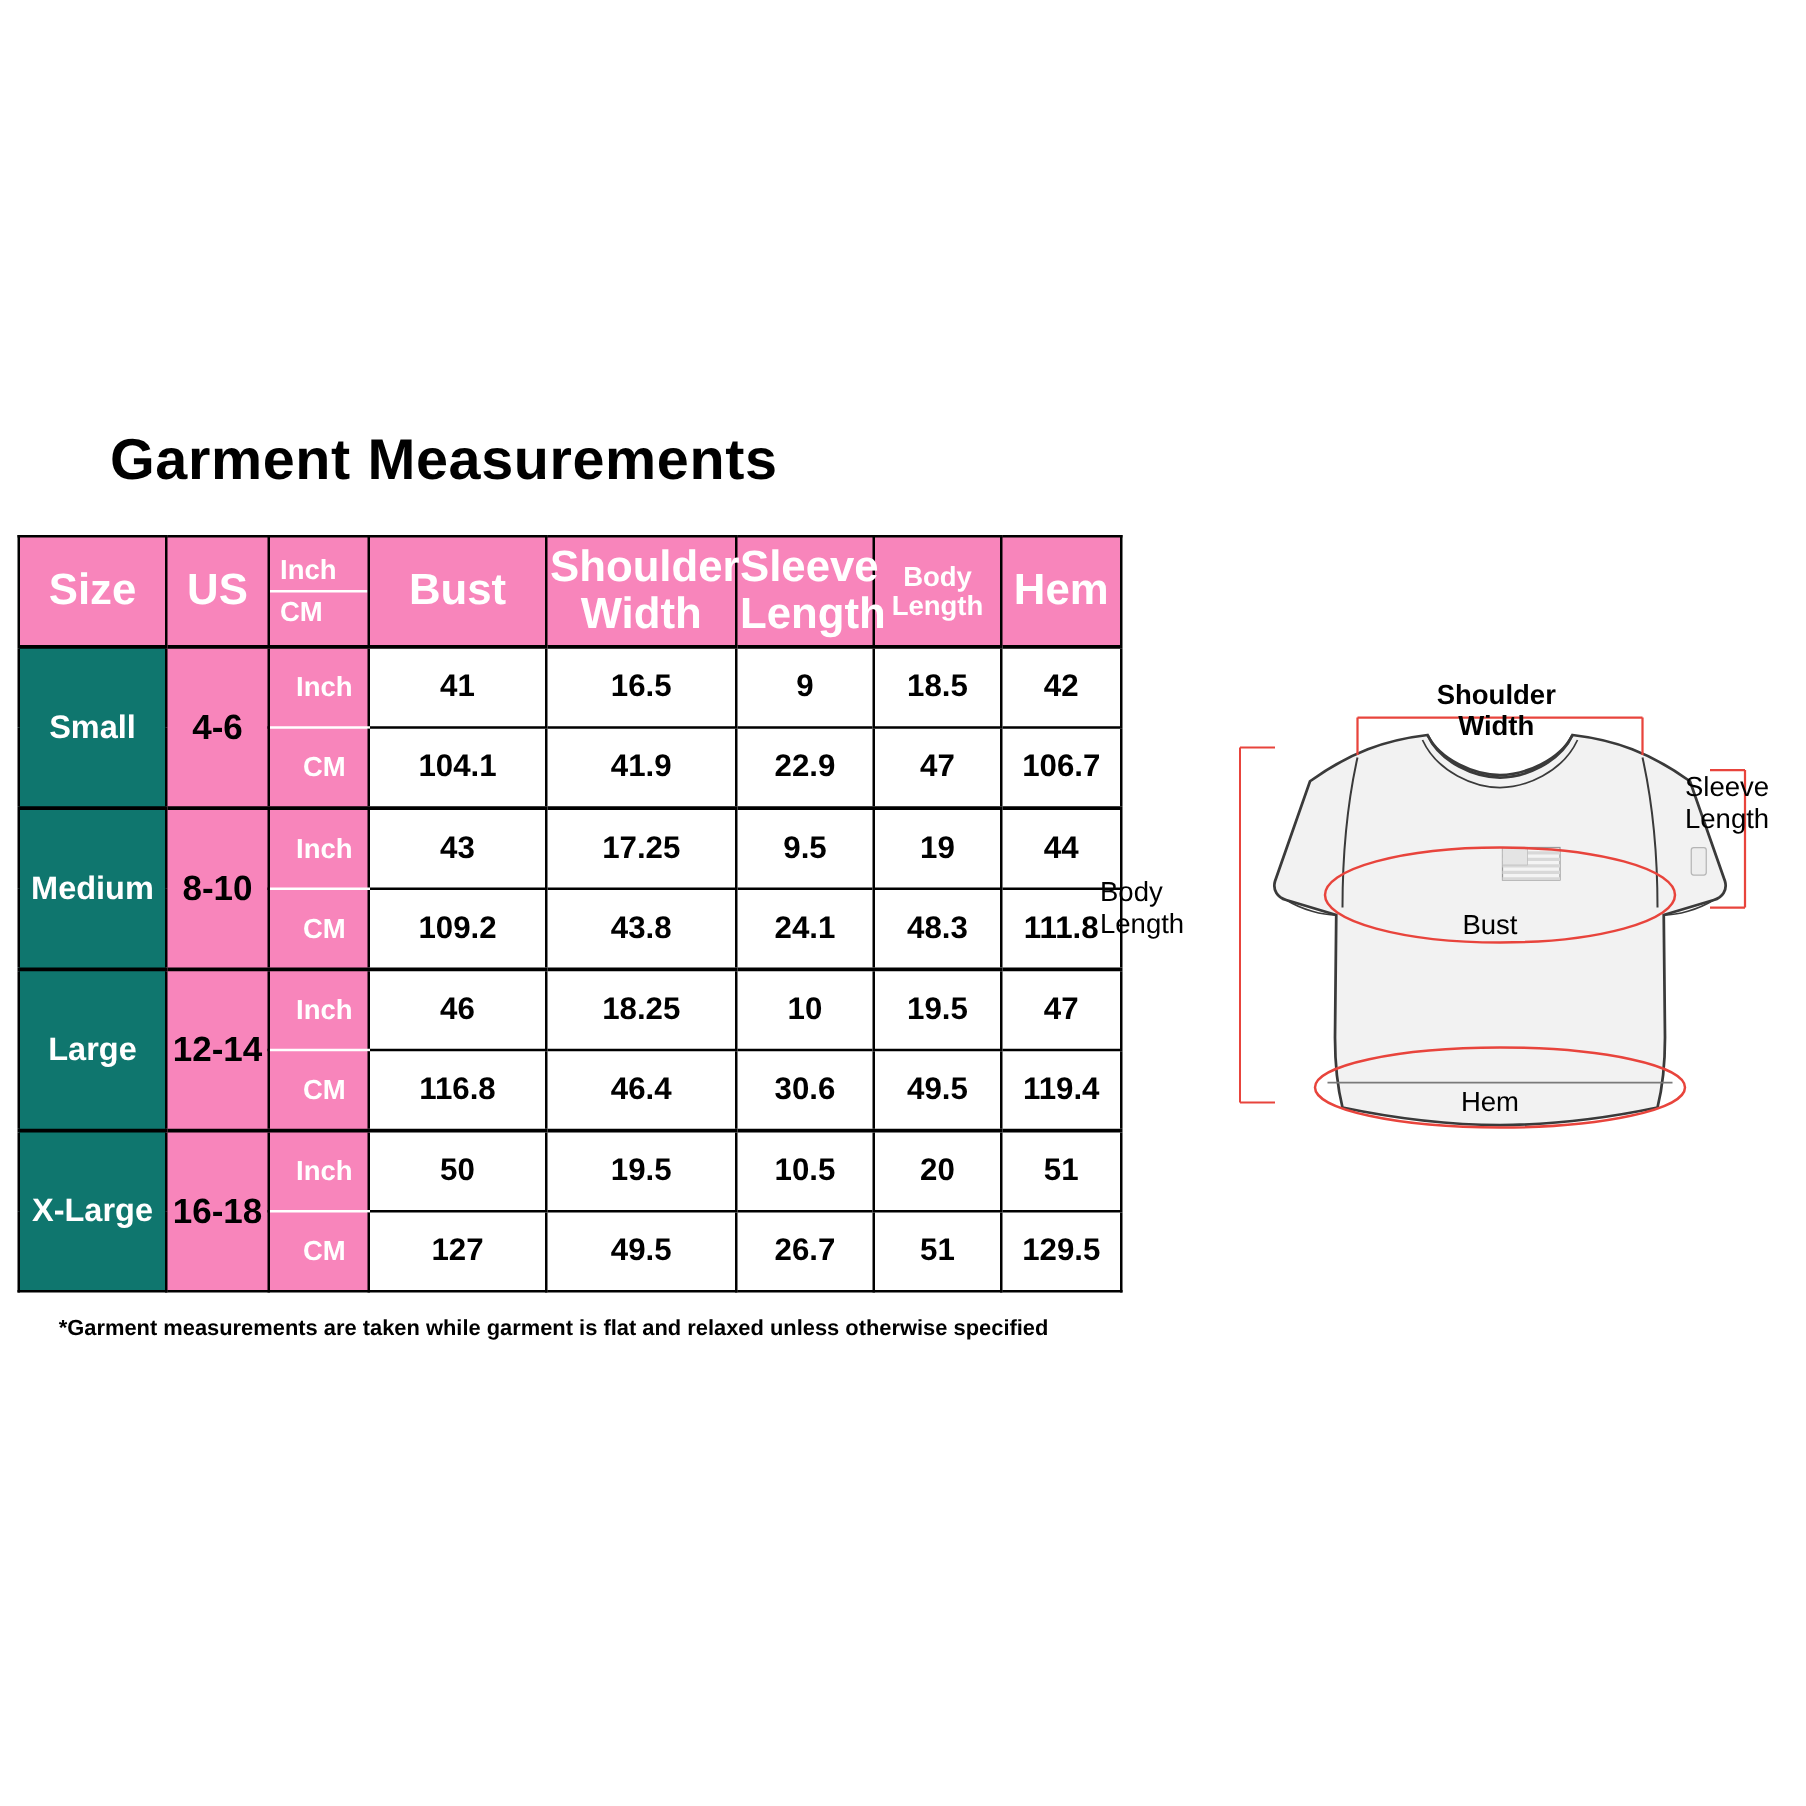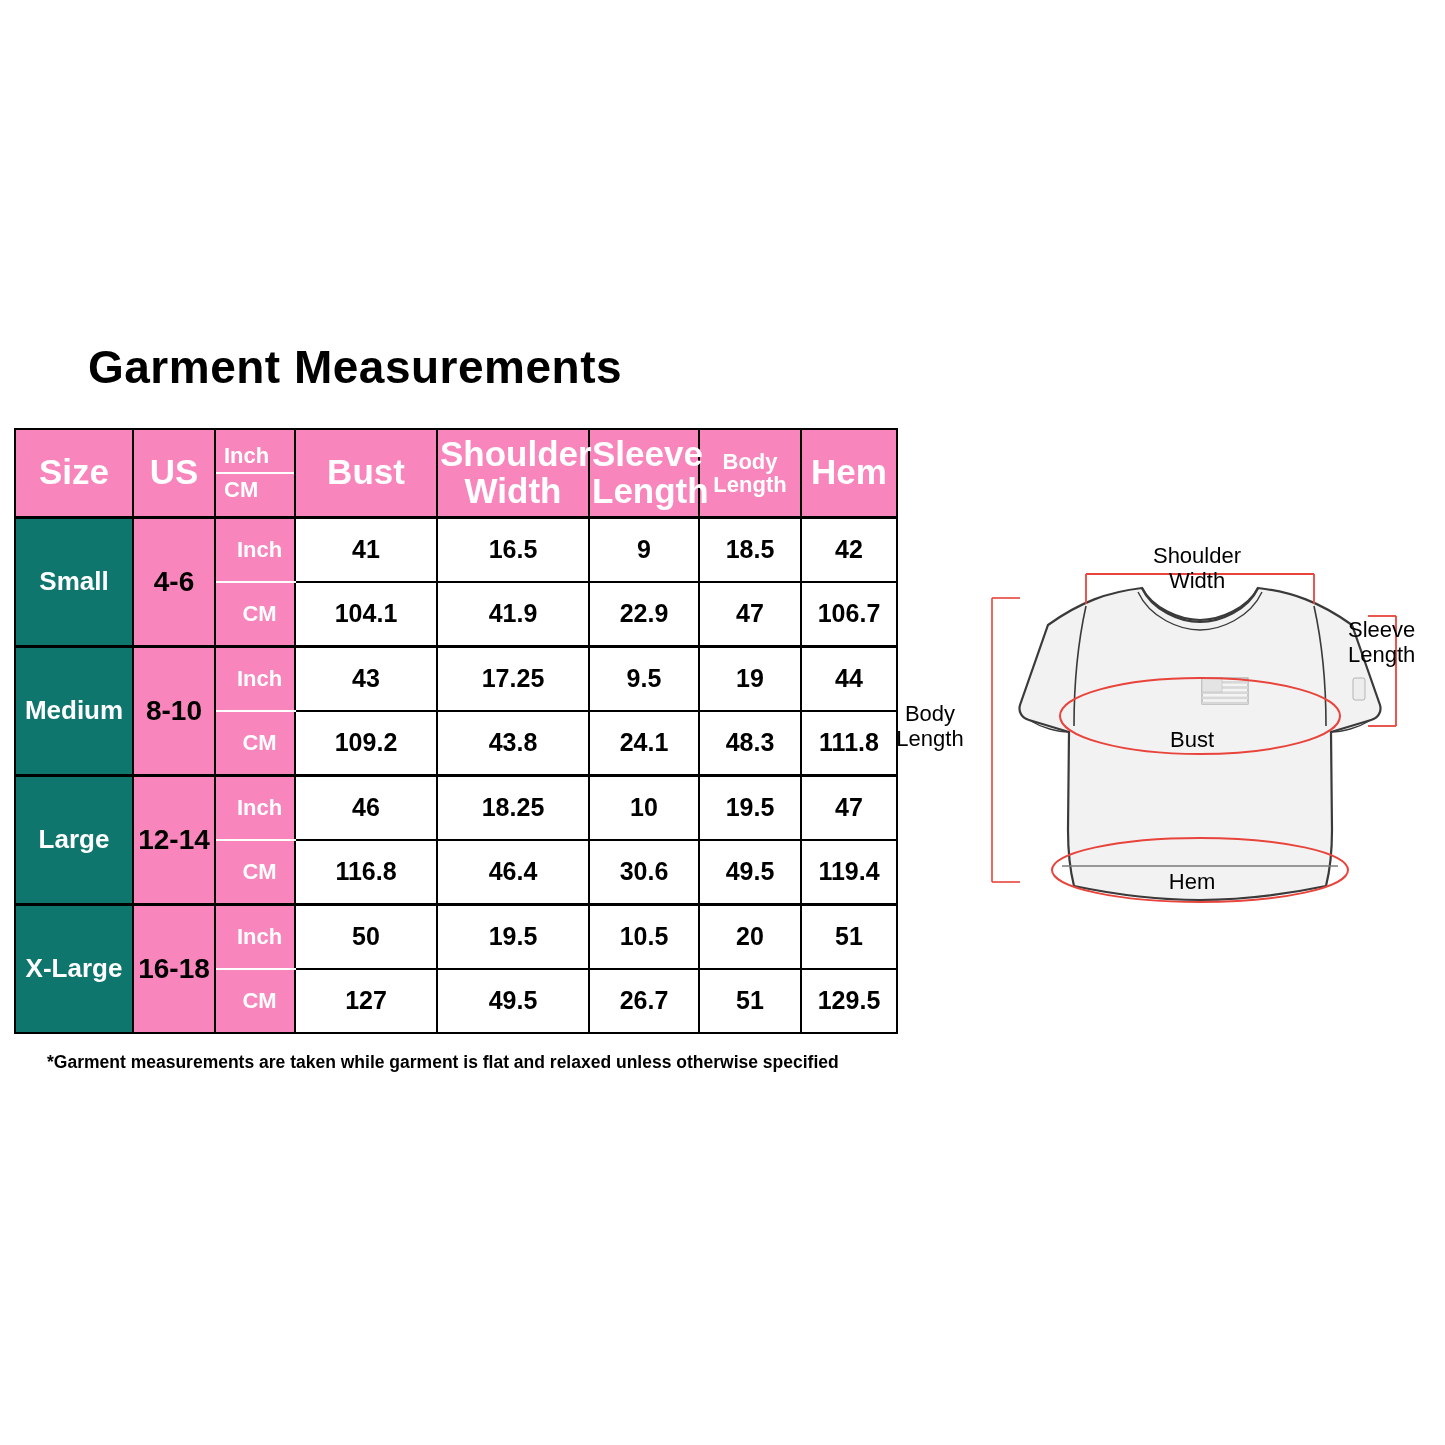--- a/index.html
+++ b/index.html
@@ -148,23 +148,23 @@
 
   .dlabel {
     position: absolute;
     font-family: "Liberation Sans", sans-serif;
     font-size: 22px;
     color: #000000;
     text-align: center;
     line-height: 1.12;
     white-space: pre-line;
   }
-  #lbl-shoulder { left: 232px; top: 14px; width: 170px; }
+  #lbl-shoulder { left: 232px; top: 14px; width: 170px; font-weight: bold; }
   #lbl-sleeve   { left: 468px; top: 88px; width: 100px; text-align: left; }
-  #lbl-body     { left: 0px;   top: 172px; width: 100px; text-align: center;}
+  #lbl-body     { left: 0px;   top: 172px; width: 100px; text-align: left;}
   #lbl-bust     { left: 262px; top: 198px; width: 100px; }
   #lbl-hem      { left: 262px; top: 340px; width: 100px; }
 </style>
 </head>
 <body>
 
 <div id="page">
 
   <div id="title">Garment Measurements</div>
 

